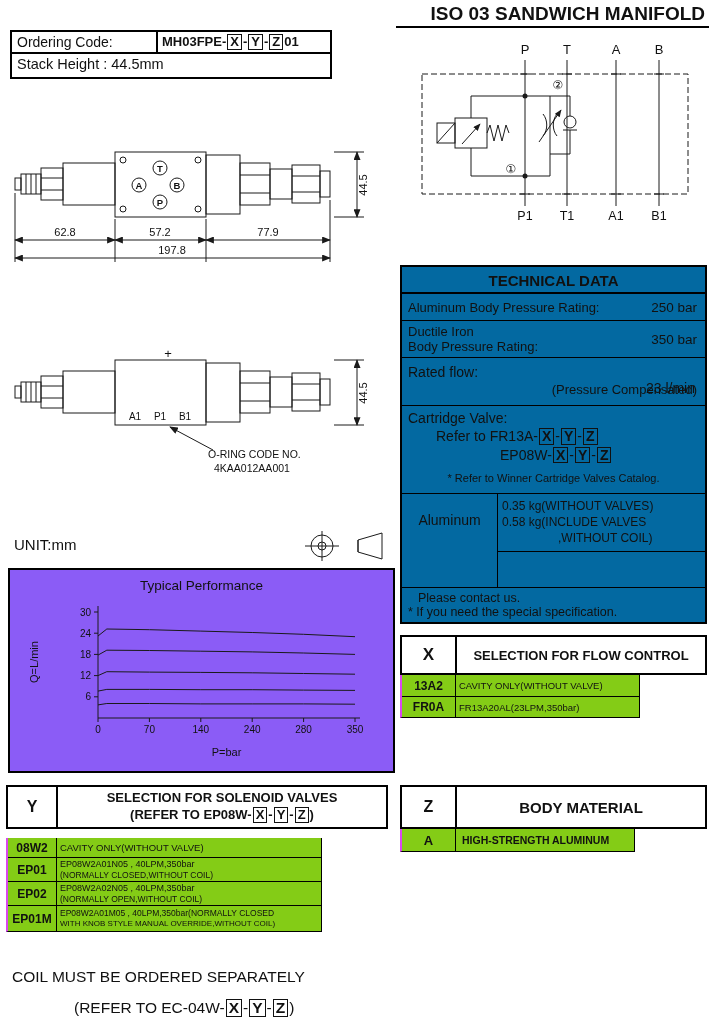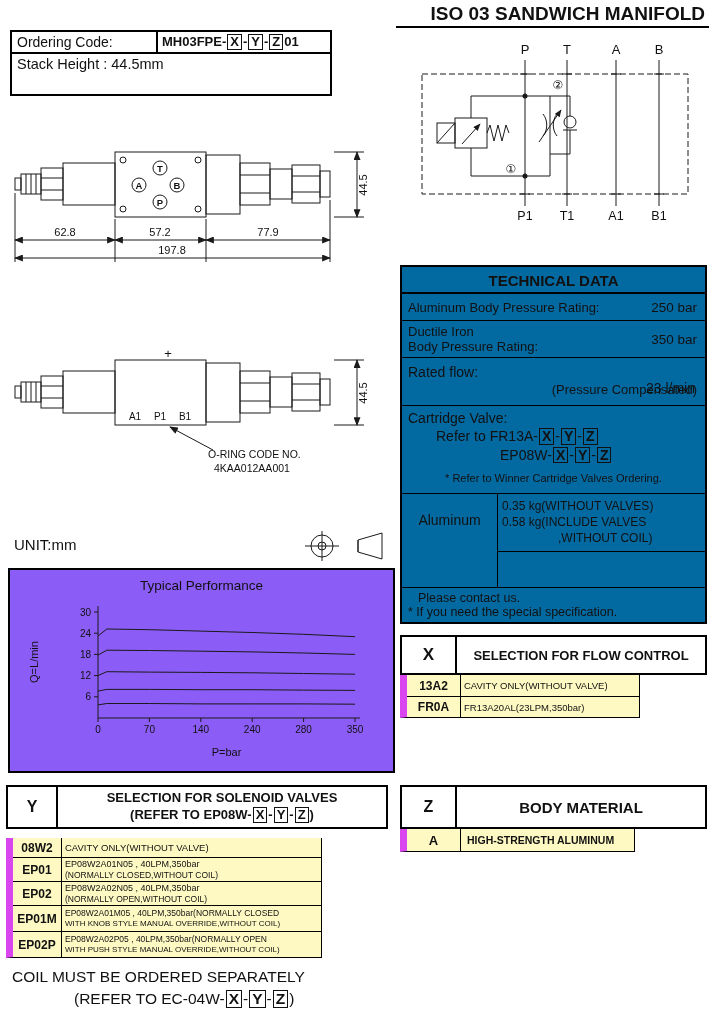--- a/index.html
+++ b/index.html
@@ -6,33 +6,33 @@
   html,body{background:#ffffff}
   body{font-family:"Liberation Sans",sans-serif;color:#111}
   .page{position:relative;width:713px;height:1024px;background:#fff;overflow:hidden}
   .abs{position:absolute}
   .bx{display:inline-block;border:1px solid #111;padding:0 2px;margin:0 1px;font-weight:bold;line-height:1.05}
   
   .ord{border:2px solid #000}
   .ord-r1{display:flex;border-bottom:2px solid #000;height:22px}
   .ord-label{width:146px;border-right:2px solid #000;font-size:14px;padding:2px 5px;white-space:nowrap}
   .ord-code{flex:1;font-weight:bold;font-size:13px;padding:2px 4px;white-space:nowrap}
-  .ord-r2{height:40px;font-size:14.5px;padding:2px 5px}
+  .ord-r2{height:23px;font-size:14.5px;padding:2px 5px}
   
   .tech{left:400px;top:265px;width:307px;border:2px solid #000;background:#0369a1}
   .t-title{height:27px;border-bottom:2px solid #000;font-weight:bold;font-size:15px;text-align:center;padding-top:5px}
   .t-row{border-bottom:1px solid #000;position:relative;font-size:13px}
   .t-row:last-child{border-bottom:none}
   .lbl13{font-size:13px}.lbl14{font-size:14px}
   .val{font-size:13.5px;white-space:nowrap}
   
   .sel-head{border:2px solid #000;display:flex;background:#fff}
   .sel-key{border-right:2px solid #000;display:flex;align-items:center;justify-content:center;font-weight:bold}
   .sel-title{flex:1;display:flex;flex-direction:column;align-items:center;justify-content:center;font-weight:bold;text-align:center}
-  .sel-rows{border-left:7px solid #d946ef;border-right:1px solid #000;border-bottom:1px solid #000;background:#fef9c3}
+  .sel-rows{border-left:2px solid #d946ef;border-right:1px solid #000;border-bottom:1px solid #000;background:#84cc16}
   .sel-row{display:flex;border-top:1px solid #000}
   .sel-row:first-child{border-top:none}
   .sel-code{border-right:1px solid #000;display:flex;align-items:center;justify-content:center;font-weight:bold;font-size:12px}
   .sel-desc{flex:1;display:flex;flex-direction:column;justify-content:center;padding:1px 3px}
   
   .chart-box{border:2px solid #000;background:#8b5cf6}
   .chart-title{text-align:center;font-size:13.5px;padding-top:8px}
   .chart-ylabel{position:absolute;left:-16px;top:86px;width:80px;text-align:center;font-size:11px;transform:rotate(-90deg)}
   .chart-xlabel{position:absolute;left:88px;top:176px;width:257px;text-align:center;font-size:11px}
   
@@ -245,21 +245,21 @@
     </div>
     <div class="t-row" style="height:48px;padding:5px 8px 0 6px">
       <span class="lbl14" style="position:absolute;left:6px;top:6px">Rated flow:</span>
       <span class="val" style="position:absolute;right:10px;top:22px;font-size:14px">23  l/min</span>
       <span style="position:absolute;right:8px;top:24px;font-size:13px">(Pressure Compensated)</span>
     </div>
     <div class="t-row" style="height:88px;padding:4px 6px">
       <div class="lbl14">Cartridge Valve:</div>
       <div class="lbl14" style="padding-left:28px;margin-top:2px"><span>Refer to FR13A-</span><span class="bx">X</span><span>-</span><span class="bx">Y</span><span>-</span><span class="bx">Z</span></div>
       <div class="lbl14" style="padding-left:92px;margin-top:2px"><span>EP08W-</span><span class="bx">X</span><span>-</span><span class="bx">Y</span><span>-</span><span class="bx">Z</span></div>
-      <div style="font-size:11px;margin-top:9px;text-align:center">* Refer to Winner Cartridge Valves Ordering.</div>
+      <div style="font-size:11px;margin-top:9px;text-align:center">* Refer to Winner Cartridge Valves Catalog.</div>
     </div>
     <div class="t-row" style="height:94px;display:flex">
       <div style="width:96px;border-right:1px solid #000;display:flex;align-items:flex-start;justify-content:center;padding-top:18px;font-size:14px">Aluminum</div>
       <div style="flex:1">
         <div style="border-bottom:1px solid #000;height:58px;padding:4px 4px;font-size:12px;line-height:1.35">
           <div>0.35 kg(WITHOUT VALVES)</div>
           <div>0.58 kg(INCLUDE VALVES</div>
           <div style="padding-left:56px">,WITHOUT COIL)</div>
         </div>
       </div>
@@ -360,38 +360,31 @@
         <div style="font-size:8.5px;line-height:1.2">(NORMALLY OPEN,WITHOUT COIL)</div>
       </div>
     </div>
     <div class="sel-row" style="height:26px">
       <div class="sel-code" style="width:49px">EP01M</div>
       <div class="sel-desc">
         <div style="font-size:8.5px;line-height:1.25">EP08W2A01M05 , 40LPM,350bar(NORMALLY CLOSED</div>
         <div style="font-size:8px;line-height:1.25">WITH KNOB STYLE MANUAL OVERRIDE,WITHOUT COIL)</div>
       </div>
     </div>
-    <div class="sel-row" style="height:26px">
-      <div class="sel-code" style="width:49px">EP02P</div>
-      <div class="sel-desc">
-        <div style="font-size:8.5px;line-height:1.25">EP08W2A02P05 , 40LPM,350bar(NORMALLY OPEN</div>
-        <div style="font-size:8px;line-height:1.25">WITH PUSH STYLE MANUAL OVERRIDE,WITHOUT COIL)</div>
-      </div>
-    </div>
   </div>
 
   <div class="abs sel-head" style="left:400px;top:785px;width:307px;height:44px">
     <div class="sel-key" style="width:55px;font-size:16px">Z</div>
     <div class="sel-title" style="font-size:15px">BODY MATERIAL</div>
   </div>
   <div class="abs sel-rows" style="left:400px;top:829px;width:235px">
     <div class="sel-row" style="height:22px">
       <div class="sel-code" style="width:54px;font-size:13px">A</div>
       <div class="sel-desc" style="font-weight:bold;font-size:10.5px;padding-left:6px">HIGH-STRENGTH ALUMINUM</div>
     </div>
   </div>
 
   <div class="abs" style="left:12px;top:968px;font-size:15.5px">
     <div>COIL MUST BE ORDERED SEPARATELY</div>
-    <div style="padding-left:62px;margin-top:4px"><span>(REFER TO EC-04W-</span><span class="bx">X</span><span>-</span><span class="bx">Y</span><span>-</span><span class="bx">Z</span><span>)</span></div>
+    <div style="padding-left:62px;margin-top:13px"><span>(REFER TO EC-04W-</span><span class="bx">X</span><span>-</span><span class="bx">Y</span><span>-</span><span class="bx">Z</span><span>)</span></div>
   </div>
 
 </div>
 
 </body></html>

